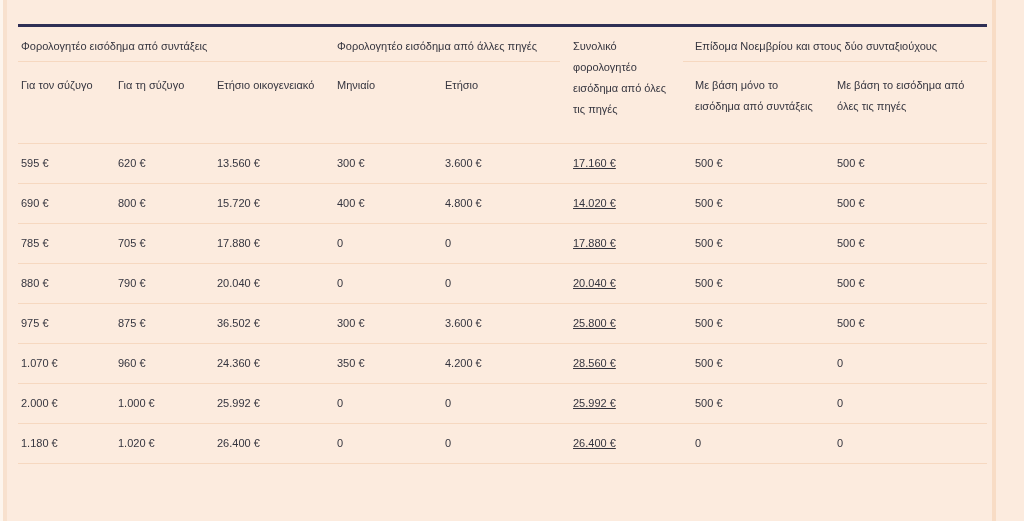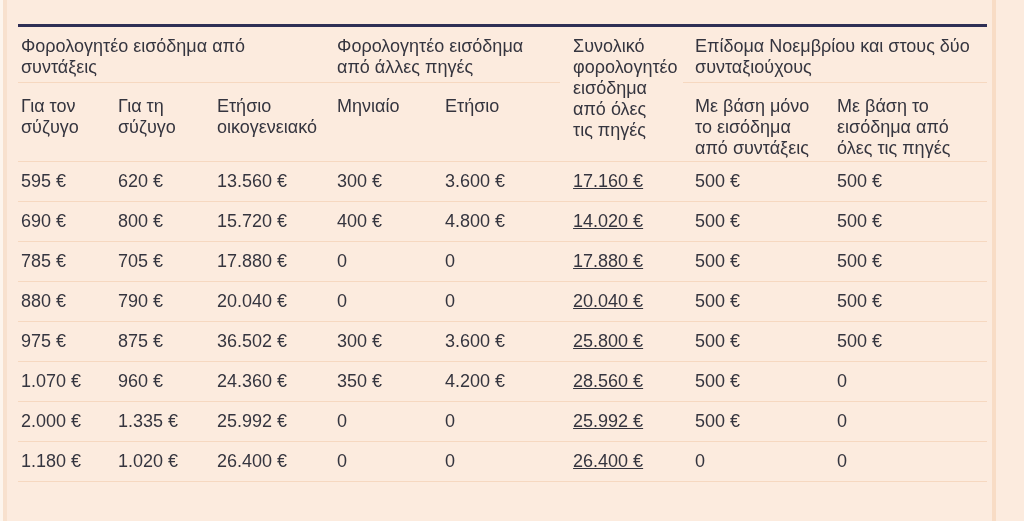--- a/index.html
+++ b/index.html
@@ -16,29 +16,29 @@
     font-family:"Liberation Sans","DejaVu Sans",sans-serif;
     color:var(--txt);
   }
   .edge-left-light{position:absolute;left:0;top:0;width:3px;height:521px;background:#fdf5ed;}
   .edge-left-line{position:absolute;left:3px;top:0;width:4px;height:521px;background:#f8e1ce;}
   .right-divider{position:absolute;left:992px;top:0;width:4px;height:521px;background:var(--divider);}
   .table-wrap{position:absolute;left:18px;top:24px;}
   table{
     border-collapse:collapse;table-layout:fixed;width:969px;
     border-top:3px solid var(--navy);
-    font-size:18px;line-height:21px;color:var(--txt);
+    font-size:11px;line-height:21px;color:var(--txt);
   }
   th,td{font-weight:normal;text-align:left;vertical-align:top;overflow:hidden;}
   tr.group-row th{
     padding:9px 16px 4px 3px;
     border-bottom:1px solid var(--line);
   }
   tr.sub-row th{
-    padding:13px 16px 2px 3px;
+    padding:13px 16px 8px 3px;
     height:60px;
     border-bottom:1px solid var(--line);
   }
   tbody td{
     padding:9px 16px 9px 3px;
     border-bottom:1px solid var(--line);
     white-space:nowrap;
   }
   
   tr.group-row th:nth-child(3){padding-left:13px;}
@@ -139,21 +139,21 @@
         <td>960 €</td>
         <td>24.360 €</td>
         <td>350 €</td>
         <td>4.200 €</td>
         <td>28.560 €</td>
         <td>500 €</td>
         <td>0</td>
       </tr>
       <tr>
         <td>2.000 €</td>
-        <td>1.335 €</td>
+        <td>1.000 €</td>
         <td>25.992 €</td>
         <td>0</td>
         <td>0</td>
         <td>25.992 €</td>
         <td>500 €</td>
         <td>0</td>
       </tr>
       <tr>
         <td>1.180 €</td>
         <td>1.020 €</td>

